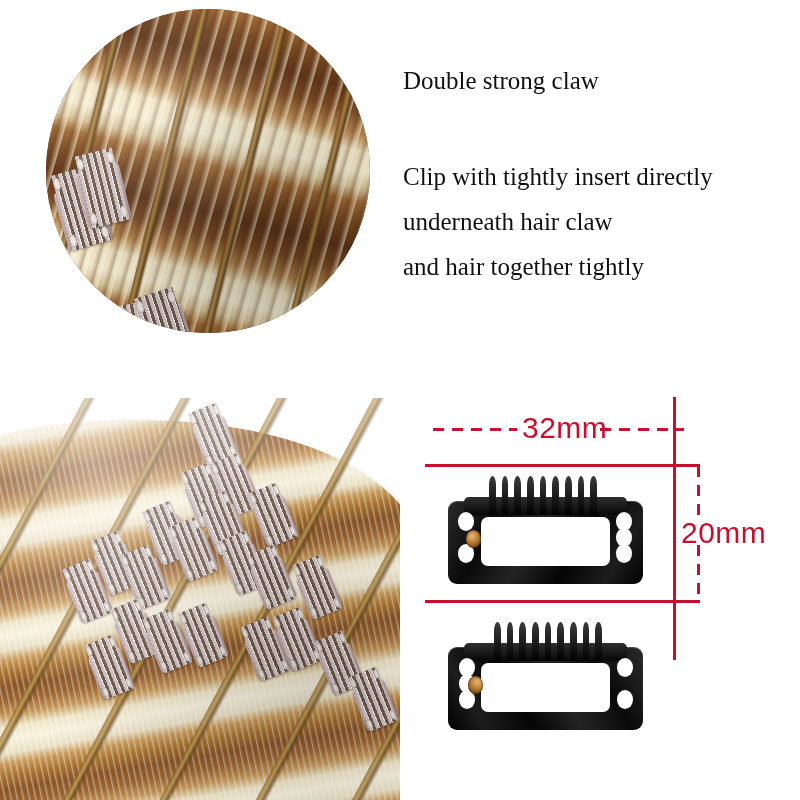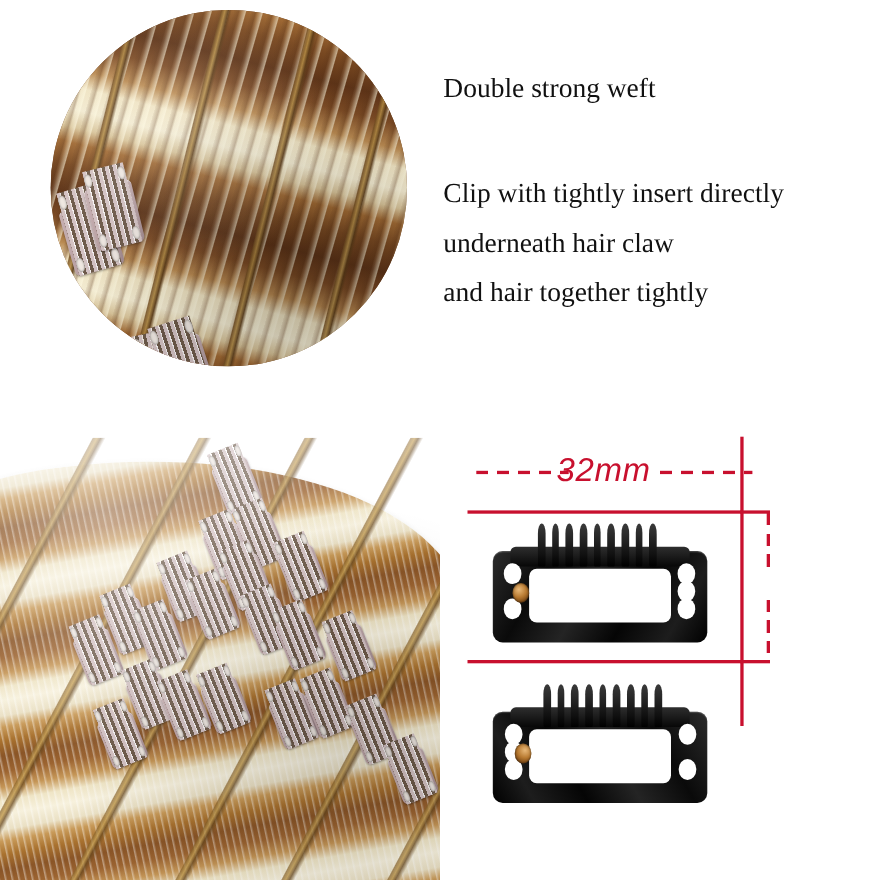--- a/index.html
+++ b/index.html
@@ -207,21 +207,21 @@
           <div class="teeth"></div>
           <div class="hole" style="left: 6%; top: 4%;"></div>
           <div class="hole" style="left: 78%; top: 4%;"></div>
         </div>
       </div>
     <div class="ci-layer ci-shade"></div>
   </div>
 
   <div id="text-block">
     <div id="para1">
-      <div class="tline">Double strong weft</div>
+      <div class="tline">Double strong claw</div>
     </div>
     <div id="para2">
       <div class="tline">Clip with tightly insert directly</div>
       <div class="tline">underneath hair claw</div>
       <div class="tline">and hair together tightly</div>
     </div>
   </div>
 
   <div id="hair-photo">
     <div id="hair-mass"></div>
@@ -395,30 +395,31 @@
           <div class="hole" style="left: 6%; top: 80%;"></div>
           <div class="hole" style="left: 78%; top: 80%;"></div>
         </div>
       </div>
     <div class="hp-layer" id="hair-sheen"></div>
   </div>
 
   <div id="dim-diagram">
 
     <div class="dash-h" style="left:33px;top:38px;width:84px;"></div>
-    <div class="dim-label" style="left:106px;top:21px;font-style:italic;">32mm</div>
+    <div class="dim-label" style="left:122px;top:21px;">32mm</div>
     <div class="dash-h" style="left:200px;top:38px;width:84px;"></div>
 
     <div class="rline v" style="left:273px;top:7px;height:263px;"></div>
     <div class="rline h" style="left:25px;top:74px;width:250px;"></div>
     <div class="rline h" style="left:25px;top:210px;width:250px;"></div>
     <div class="rline h" style="left:273px;top:74px;width:27px;"></div>
     <div class="rline h" style="left:273px;top:210px;width:27px;"></div>
 
     <div class="dash-v" style="left:297px;top:76px;height:56px;"></div>
+    <div class="dim-label" style="left:281px;top:126px;">20mm</div>
     <div class="dash-v" style="left:297px;top:155px;height:57px;"></div>
 
     <div class="bclip" id="clip-top" style="left:48px;top:82px;width:195px;height:112px;">
         <div class="plate"></div>
         <div class="window"></div>
         <div class="spine"></div>
         <div class="tooth" style="left: 21%; top: 4%; height: 34%;"></div>
         <div class="slot" style="left: 24.6%; top: 42%; height: 40%;"></div>
         <div class="tooth" style="left: 27.5%; top: 4%; height: 34%;"></div>
         <div class="slot" style="left: 31.1%; top: 42%; height: 40%;"></div>

